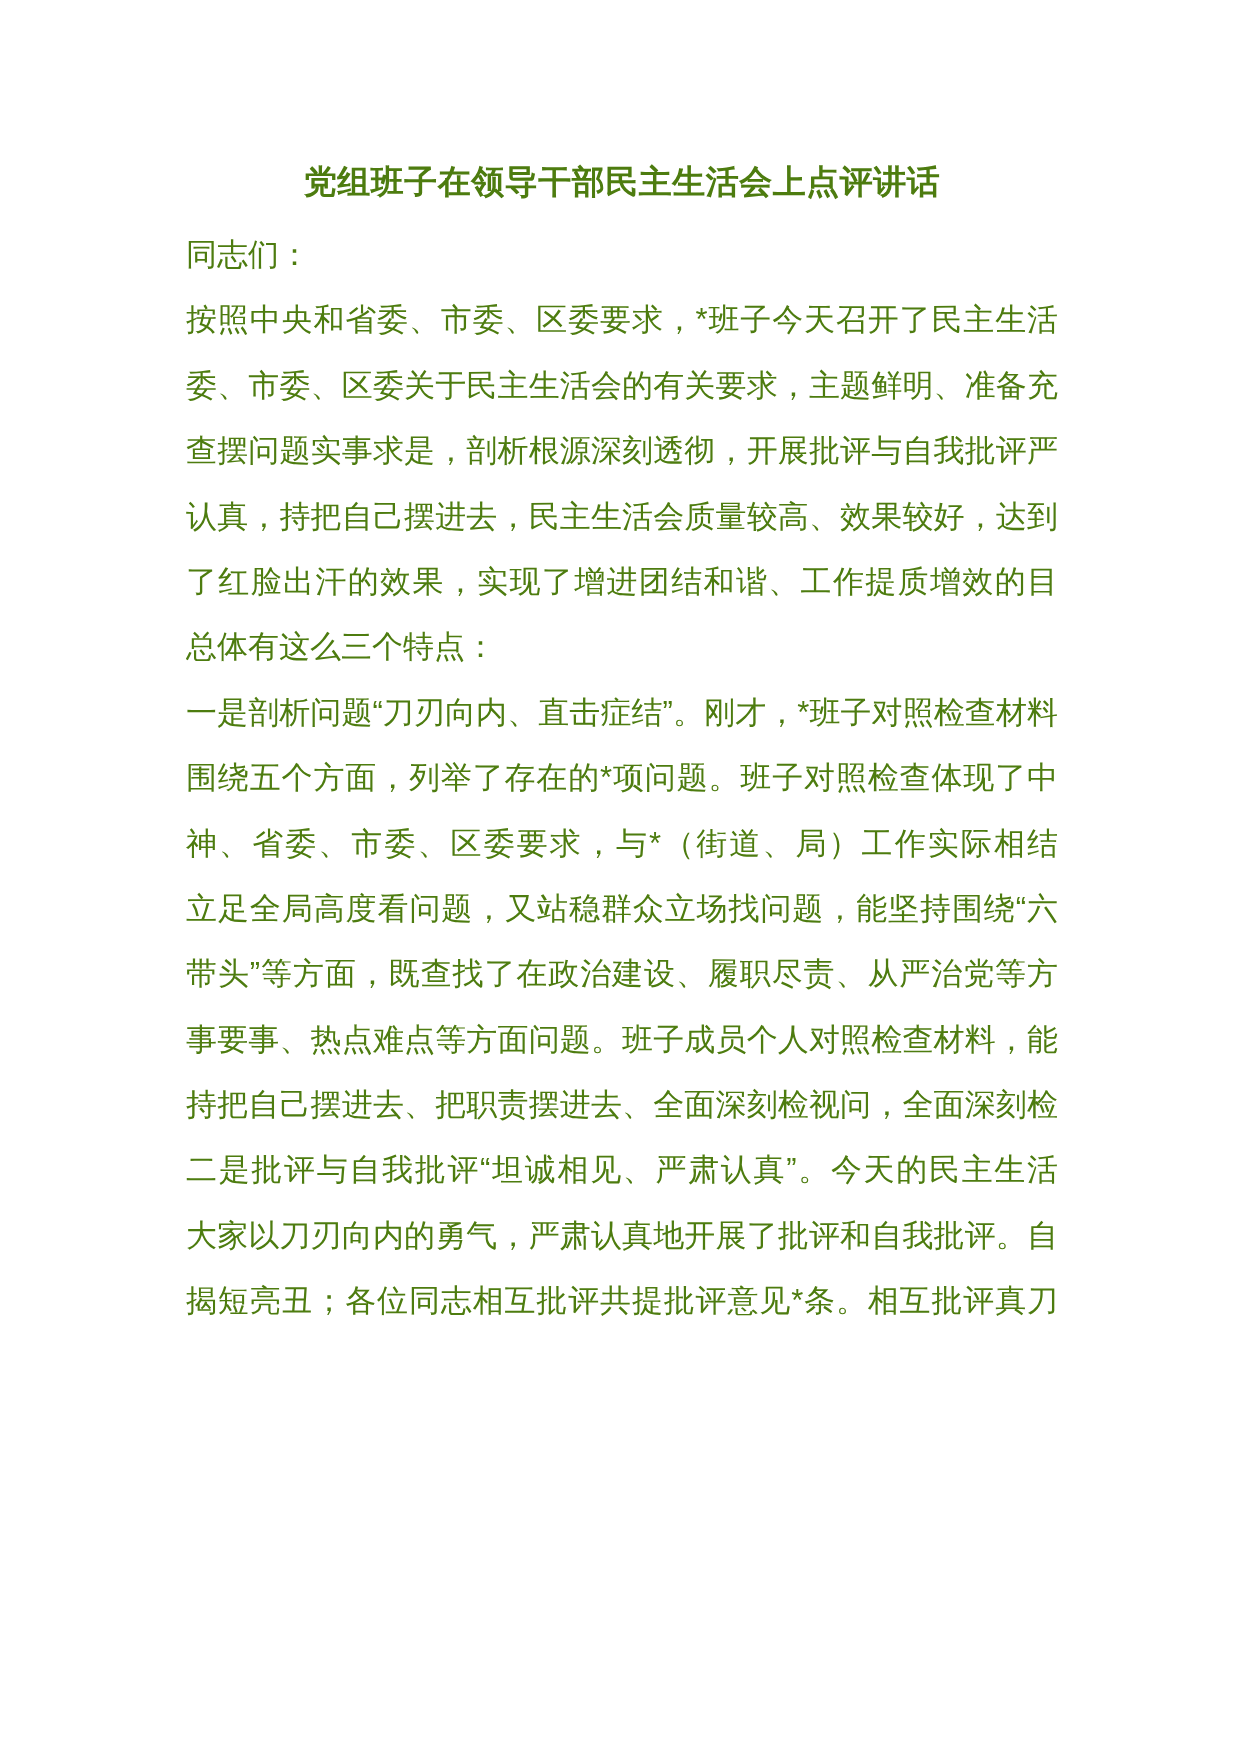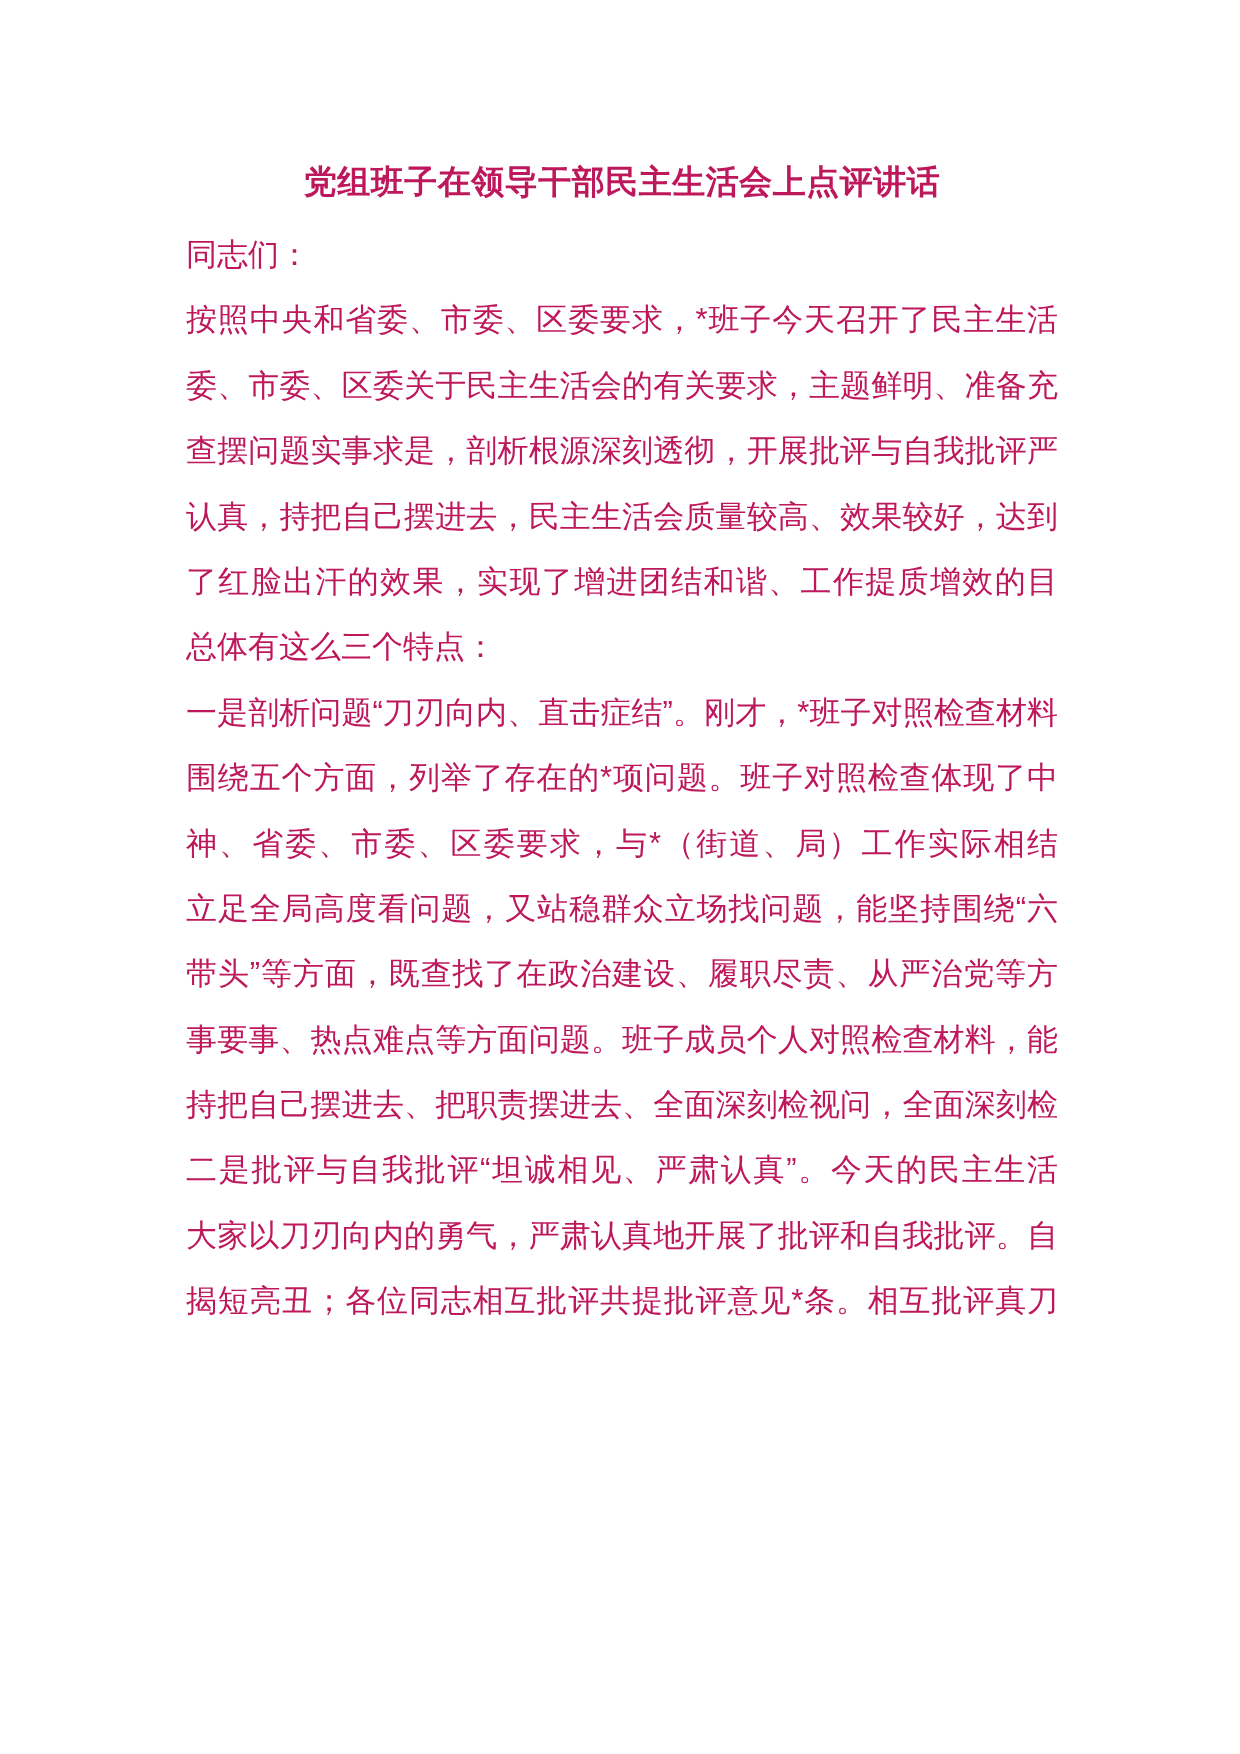--- a/index.html
+++ b/index.html
@@ -7,21 +7,21 @@
     padding: 0;
     background: #ffffff;
   }
   .page {
     position: relative;
     width: 1240px;
     height: 1754px;
     background: #ffffff;
     overflow: hidden;
     font-family: "Liberation Sans", sans-serif;
-    color: #be185d;
+    color: #4d7c0f;
   }
   .doc {
     position: absolute;
     left: 186px;
     top: 148px;
     width: 872px;
   }
   .title {
     margin: 0;
     padding: 0;

